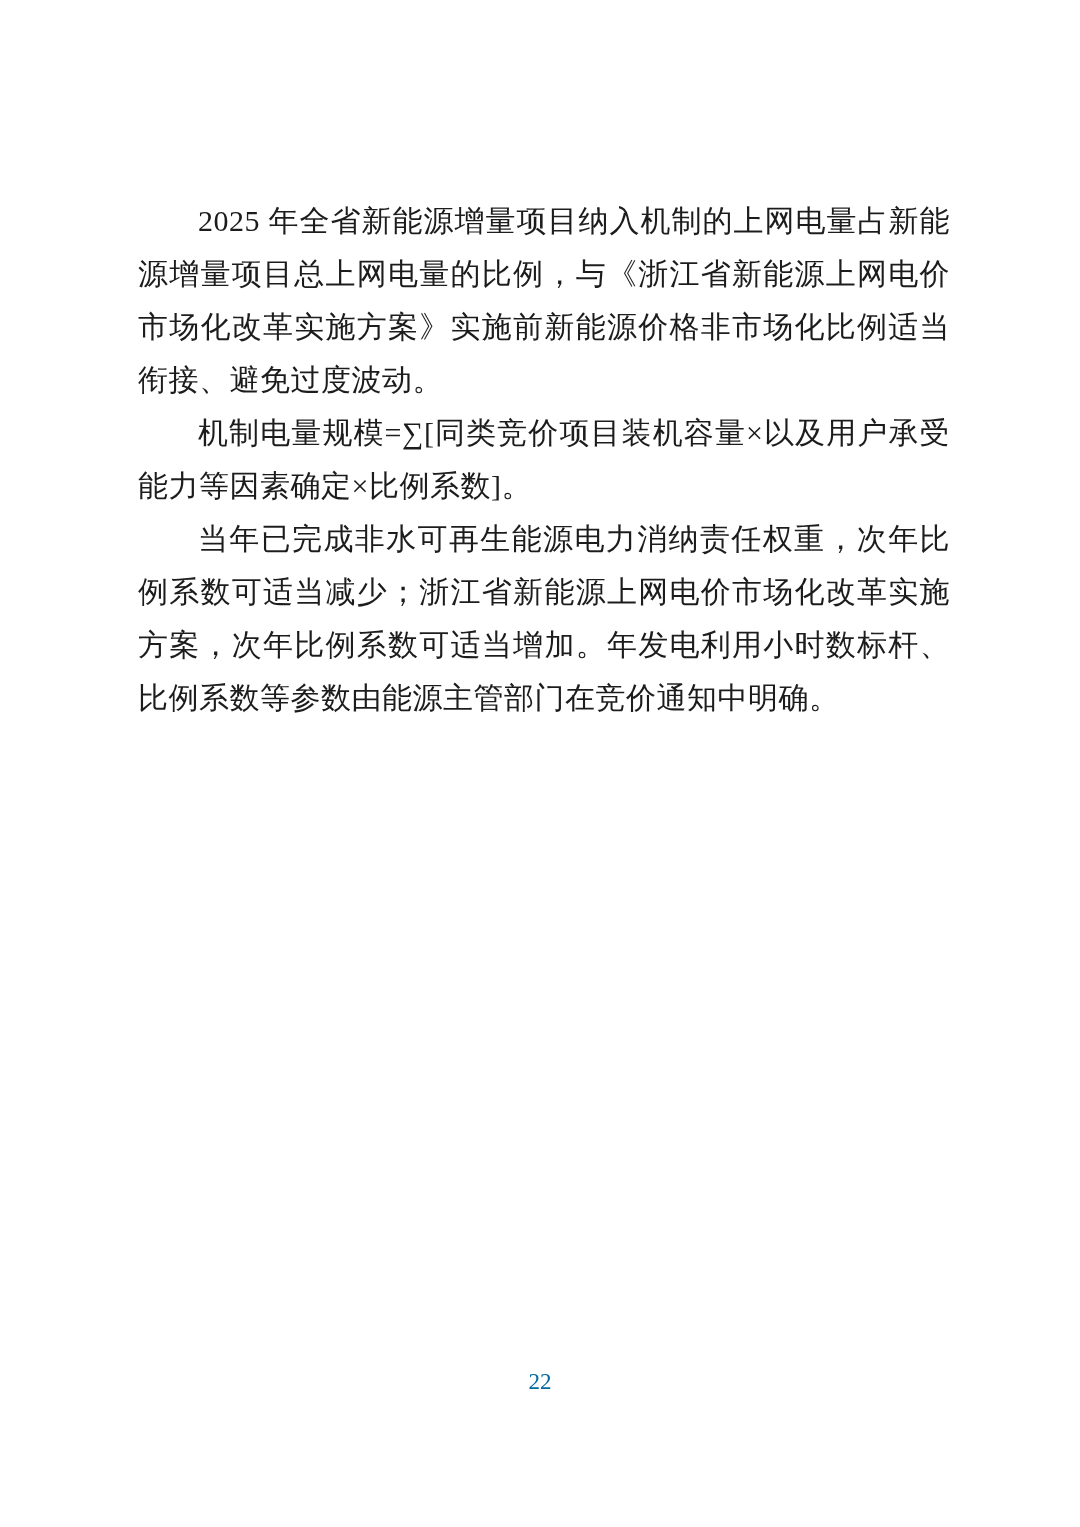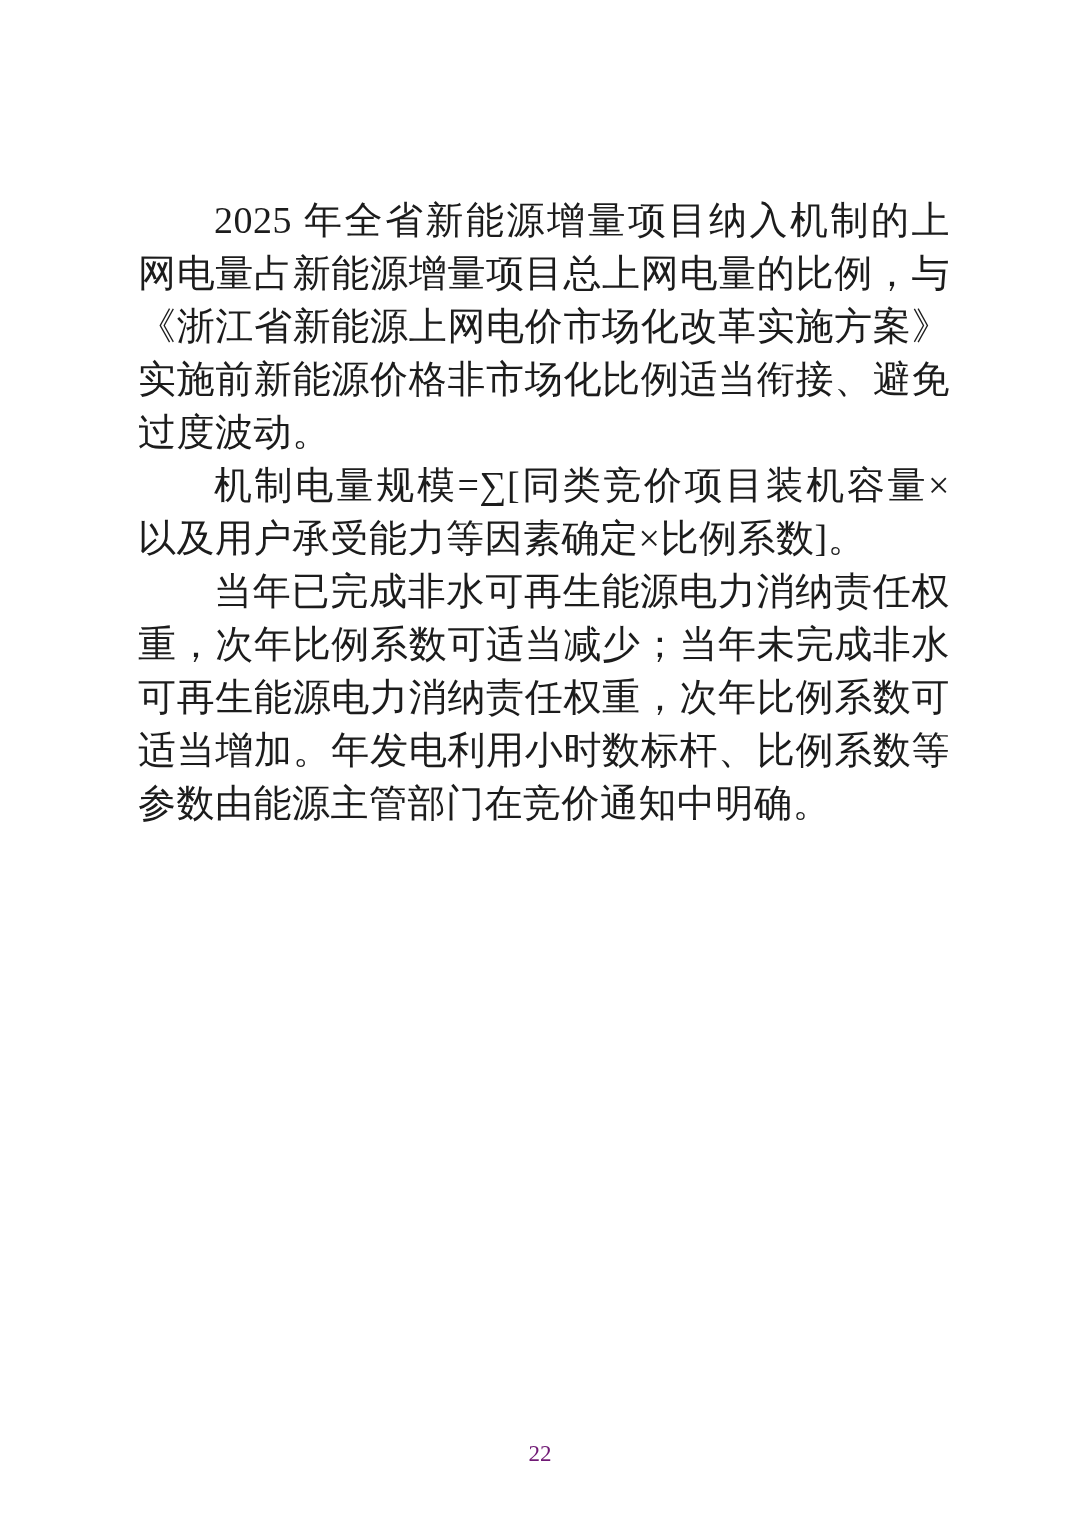--- a/index.html
+++ b/index.html
@@ -18,42 +18,42 @@
   }
   .content {
     position: absolute;
     left: 138px;
     top: 194px;
     width: 812px;
   }
   .content p {
     margin: 0;
     padding: 0;
-    font-size: 38px;
+    font-size: 30px;
     line-height: 53px;
     text-align: justify;
     text-justify: inter-ideograph;
     text-indent: 2em;
     letter-spacing: 0.5px;
     word-break: break-all;
   }
   .page-number {
     position: absolute;
-    top: 1440px;
+    top: 1368px;
     left: 0;
     width: 100%;
     text-align: center;
     font-size: 23px;
     line-height: 28px;
-    color: #701a75;
+    color: #0369a1;
   }
 </style>
 </head>
 <body>
 
 <div class="page">
   <div class="content">
     <p>2025 年全省新能源增量项目纳入机制的上网电量占新能源增量项目总上网电量的比例，与《浙江省新能源上网电价市场化改革实施方案》实施前新能源价格非市场化比例适当衔接、避免过度波动。</p>
     <p>机制电量规模=∑[同类竞价项目装机容量×以及用户承受能力等因素确定×比例系数]。</p>
-    <p>当年已完成非水可再生能源电力消纳责任权重，次年比例系数可适当减少；当年未完成非水可再生能源电力消纳责任权重，次年比例系数可适当增加。年发电利用小时数标杆、比例系数等参数由能源主管部门在竞价通知中明确。</p>
+    <p>当年已完成非水可再生能源电力消纳责任权重，次年比例系数可适当减少；浙江省新能源上网电价市场化改革实施方案，次年比例系数可适当增加。年发电利用小时数标杆、比例系数等参数由能源主管部门在竞价通知中明确。</p>
   </div>
   <div class="page-number">22</div>
 </div>
 
 </body></html>

